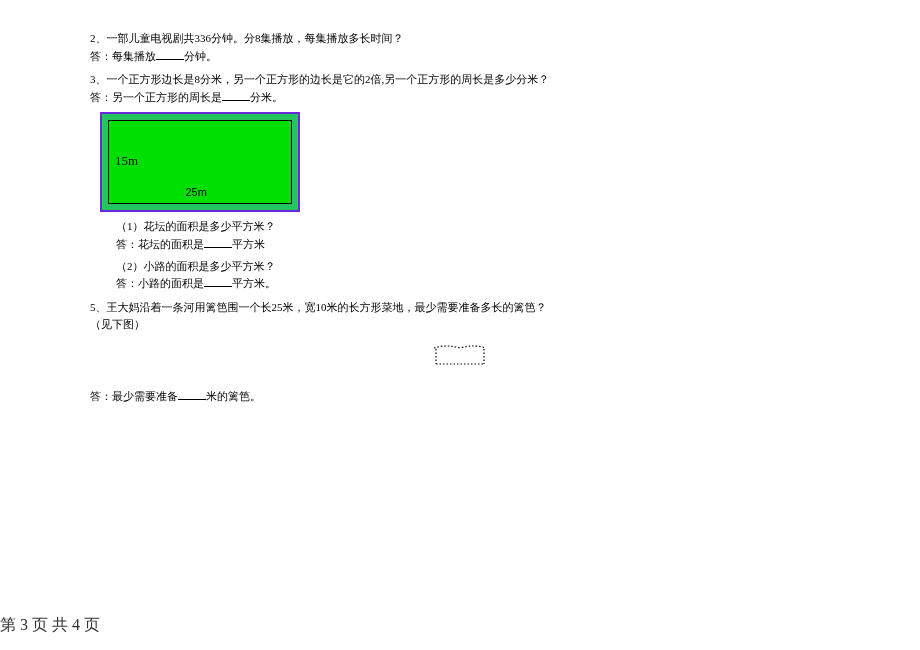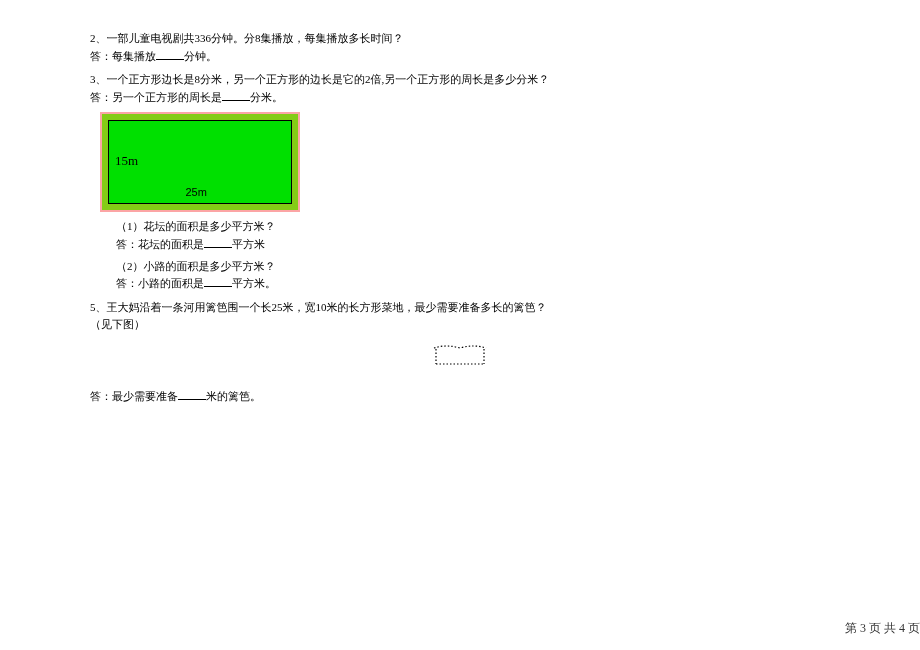--- a/index.html
+++ b/index.html
@@ -30,22 +30,22 @@
     .blank {
       display: inline-block;
       border-bottom: 1px solid #000;
       min-width: 28px;
       height: 12px;
       vertical-align: baseline;
     }
     .diagram-garden {
       width: 200px;
       height: 100px;
-      border: 2px solid #fca5a5;
-      background: #84cc16;
+      border: 2px solid #6d28d9;
+      background: #22c55e;
       margin: 6px 0 6px 10px;
       padding: 6px;
       position: relative;
     }
     .diagram-garden-inner {
       width: 100%;
       height: 100%;
       background: #00e000;
       border: 1.5px solid #000;
       position: relative;
@@ -70,24 +70,23 @@
       width: 56px;
       height: 28px;
       margin: 8px auto 18px auto;
       position: relative;
     }
     .footer {
       position: absolute;
       bottom: 12px;
       left: 0;
       width: 100%;
-      text-align: right;
-      font-size: 12px;
+      text-align: left;
+      font-size: 16px;
       color: #333;
-      padding-left: 11px;
     }
   </style>
 </head>
 <body>
 
 <div class="question-block">
   <div>2、一部儿童电视剧共336分钟。分8集播放，每集播放多长时间？</div>
   <div class="answer-line">
     <span>答：每集播放</span><span class="blank"></span><span>分钟。</span>
   </div>

